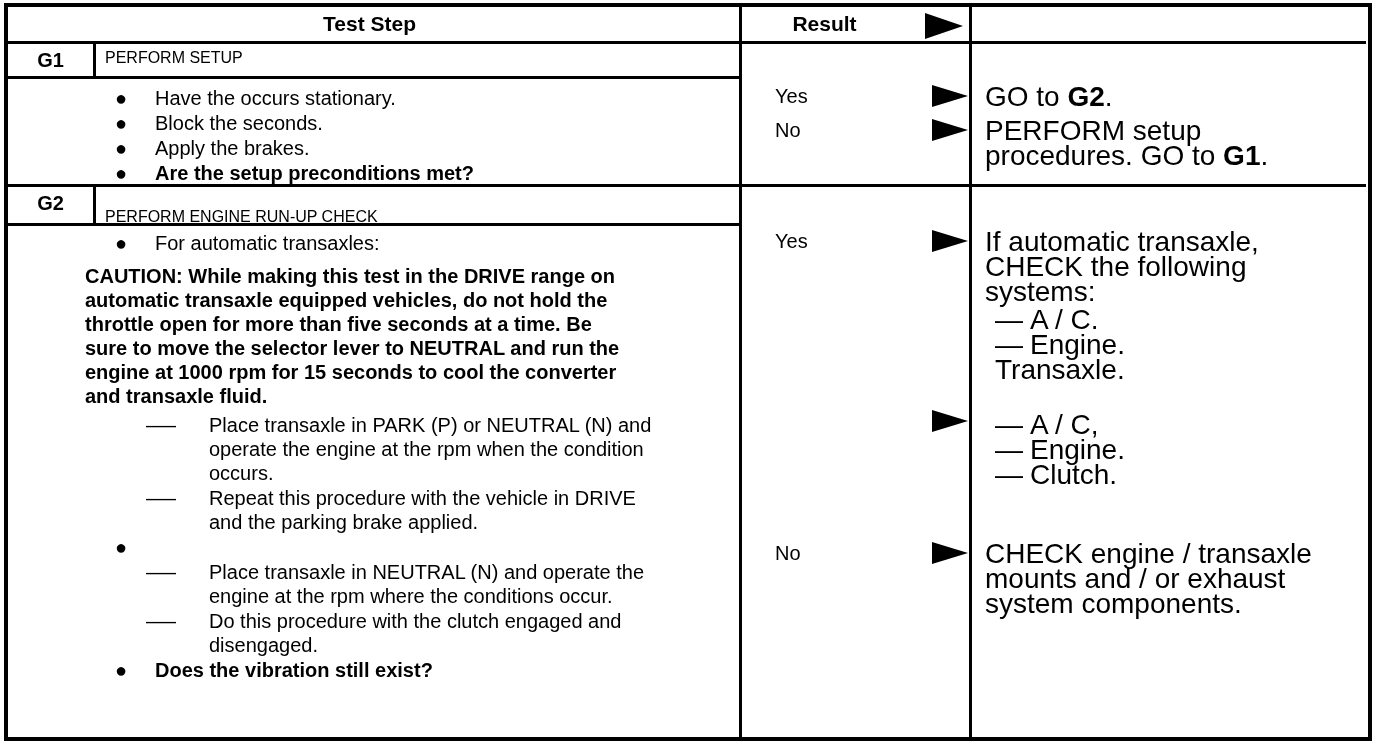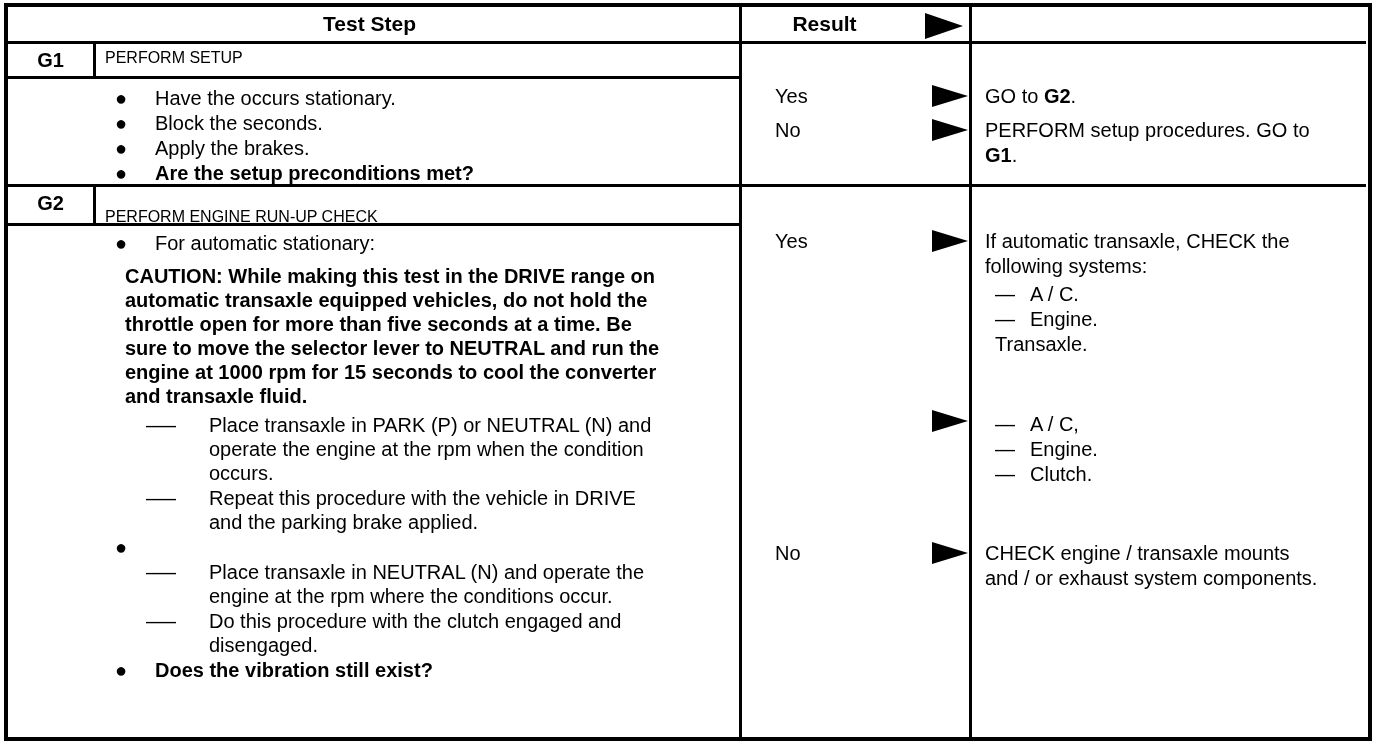--- a/index.html
+++ b/index.html
@@ -13,32 +13,32 @@
   .stepid{font-weight:bold;font-size:20px;text-align:center;}
   .steptitle{font-size:16px;}
   .body{font-size:20px;line-height:24px;}
   .li{display:flex;margin-top:1px;}
   .ind-bullet{margin-left:107px;}
   .ind-dash{margin-left:138px;}
   .mk-b{width:40px;flex:none;font-size:20px;line-height:24px;}
   .mk-d{width:63px;flex:none;}
   .mk-d span{display:inline-block;transform:scaleX(1.5);transform-origin:left center;}
   .bold{font-weight:bold;}
-  .caution{margin:9px 0 5px 117px;width:548px;font-weight:bold;}
+  .caution{margin:9px 0 5px 77px;width:548px;font-weight:bold;}
   .dtext{width:460px;}
   .outcome-area{position:absolute;}
   .outcome{position:absolute;left:0;width:627px;}
   .res{position:absolute;left:13px;top:0;font-size:20px;line-height:24px;margin-left:20px;}
   .arrow{position:absolute;left:190px;top:1px;width:0;height:0;
          border-top:11px solid transparent;border-bottom:11px solid transparent;
          border-left:36px solid #000;}
   .hdr-arrow{position:absolute;left:925px;top:13px;width:0;height:0;
          border-top:13px solid transparent;border-bottom:13px solid transparent;
          border-left:38px solid #000;}
-  .act{position:absolute;left:243px;top:0;width:340px;font-size:20px;line-height:25px;}
+  .act{position:absolute;left:243px;top:0;width:340px;font-size:28px;line-height:25px;}
   .alist{margin-top:3px;}
   .ali{display:flex;margin-left:10px;line-height:25px;}
   .amk{width:35px;flex:none;}
 </style>
 </head>
 <body>
 
 <div class="page">
   <div class="frame"></div>
 
@@ -89,21 +89,21 @@
       <div class="act" style="width:330px;"><span>PERFORM setup procedures. GO to </span><b>G1</b><span>.</span></div>
     </div>
   </div>
 
   <div class="cellbox stepid" style="left:8px;top:192px;width:85px;">G2</div>
   <div class="cellbox steptitle" style="left:105px;top:208px;width:630px;text-decoration:underline;">PERFORM ENGINE RUN-UP CHECK</div>
 
   <div class="cellbox body" style="left:8px;top:230px;width:731px;height:505px;overflow:hidden;">
     <div class="li ind-bullet">
       <span class="mk-b">●</span>
-      <span>For automatic stationary:</span>
+      <span>For automatic transaxles:</span>
     </div>
     <div class="caution">CAUTION: While making this test in the DRIVE range on automatic transaxle equipped vehicles, do not hold the throttle open for more than five seconds at a time. Be sure to move the selector lever to NEUTRAL and run the engine at 1000 rpm for 15 seconds to cool the converter and transaxle fluid.</div>
     <div class="li ind-dash">
       <span class="mk-d"><span>—</span></span>
       <span class="dtext">Place transaxle in PARK (P) or NEUTRAL (N) and operate the engine at the rpm when the condition occurs.</span>
     </div>
     <div class="li ind-dash">
       <span class="mk-d"><span>—</span></span>
       <span class="dtext">Repeat this procedure with the vehicle in DRIVE and the parking brake applied.</span>
     </div>

